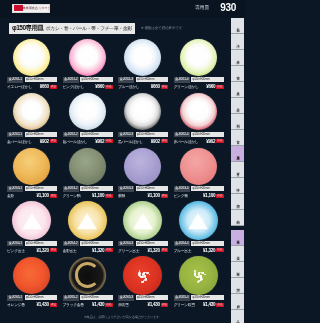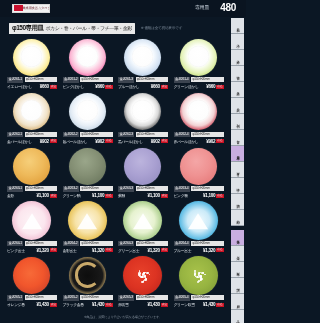--- a/index.html
+++ b/index.html
@@ -61,21 +61,21 @@
 <body>
 
 <div id="page">
 
   <div class="header">
     <div class="logo-box">
       <div class="logo-mark"></div>
       <div class="logo-text">業務用食器カタログ</div>
     </div>
     <div class="pg-label">専用皿</div>
-    <div class="pg-num">480</div>
+    <div class="pg-num">930</div>
   </div>
 
   <div class="catstrip">
     <div class="cat-badge">
       <span class="cat-main">φ150専用皿</span>
       <span class="cat-sub">ボカシ・巻・パール・帯・フチ一筆・金彩</span>
     </div>
     <div class="cat-note">※ 価格は全て税込表示です</div>
   </div>
 

